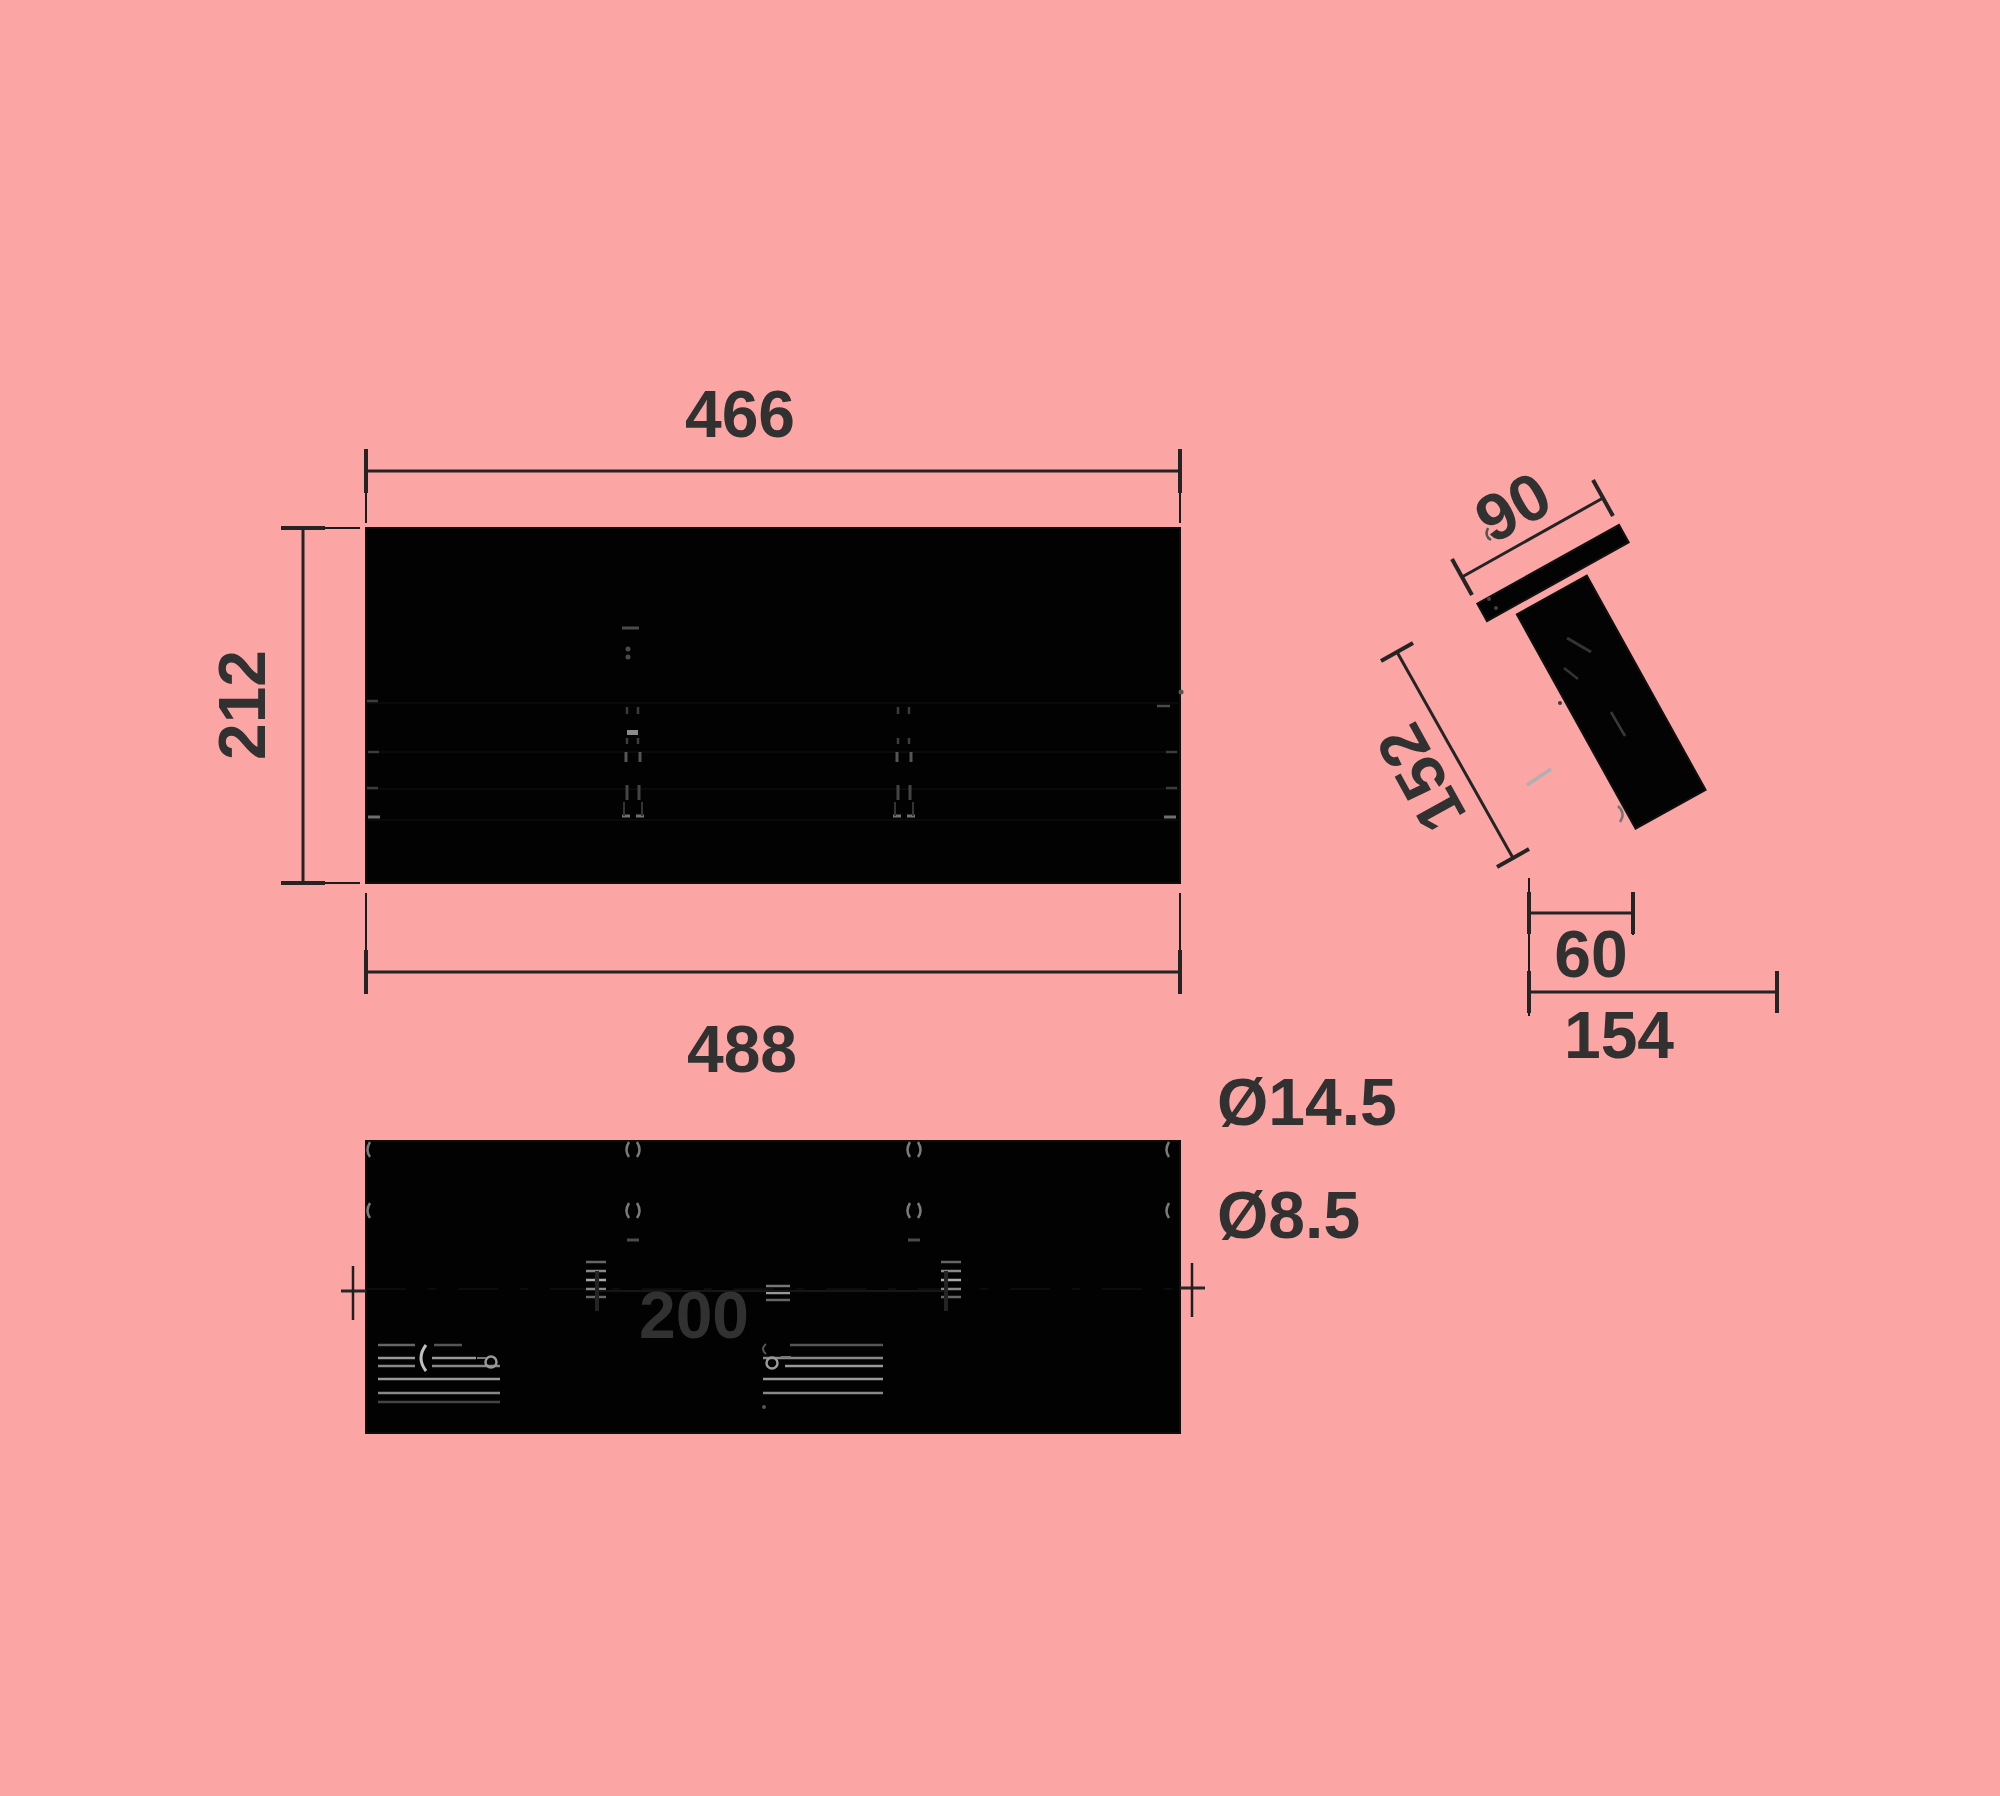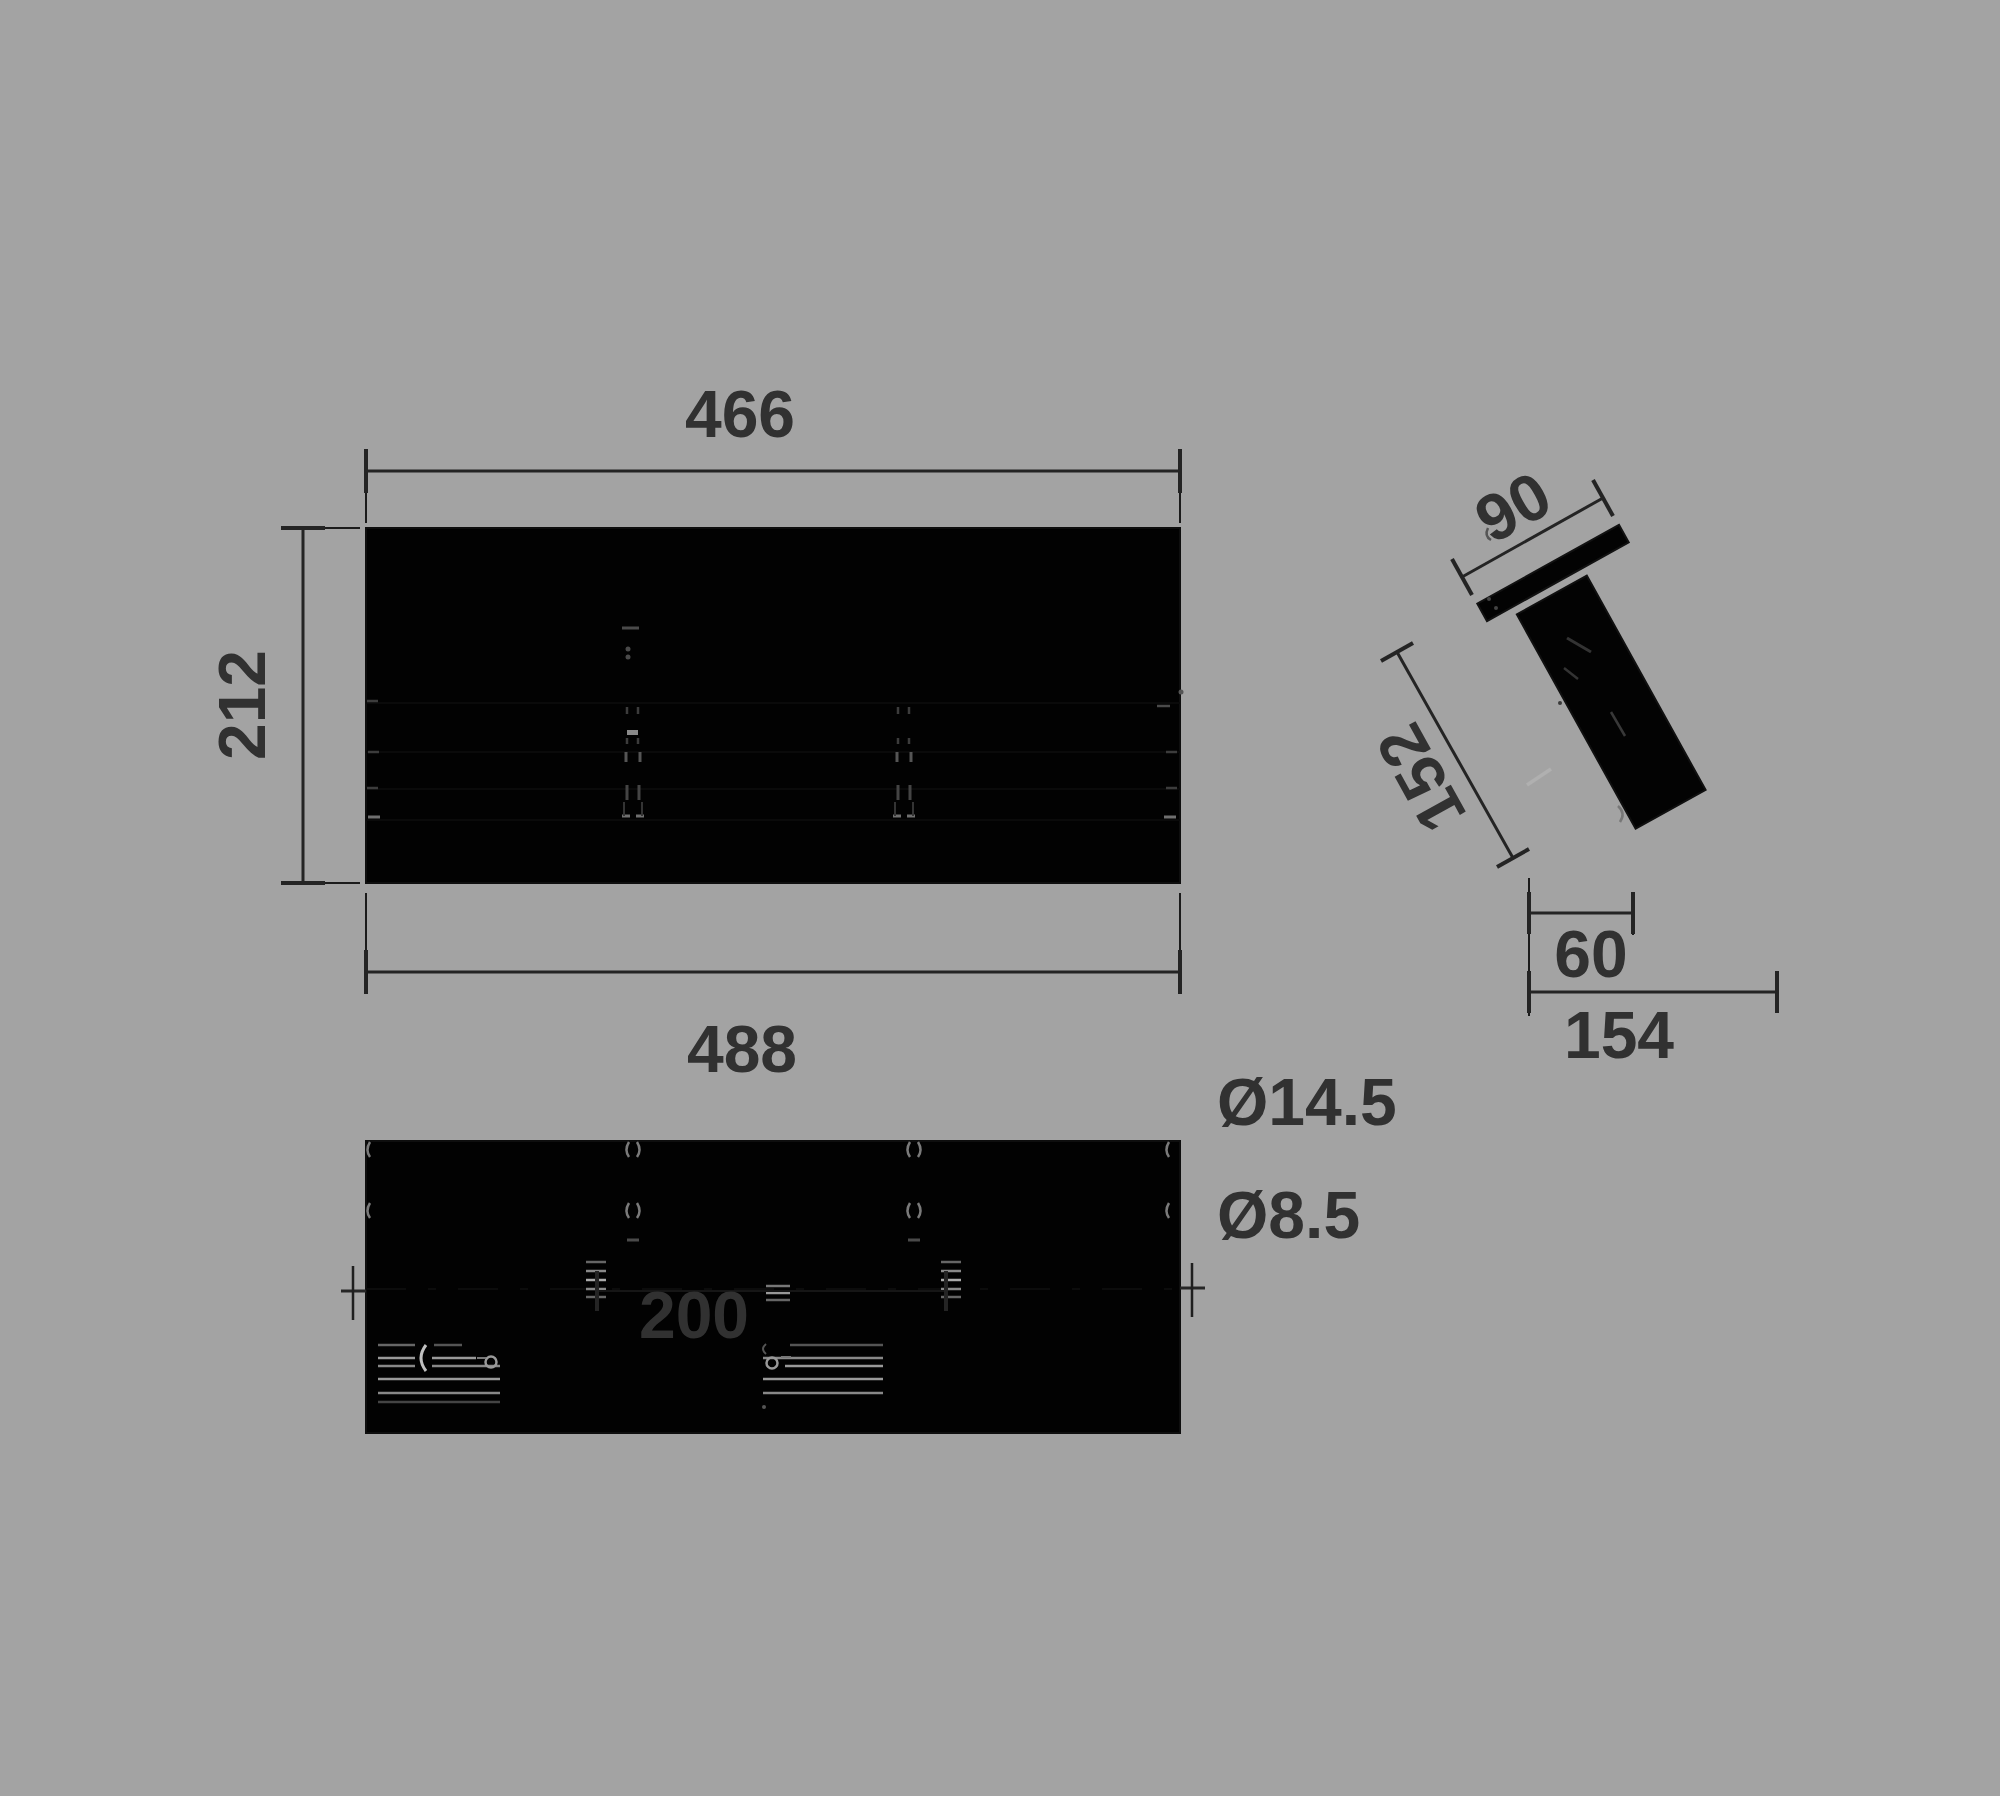--- a/index.html
+++ b/index.html
@@ -1,16 +1,16 @@
 <!DOCTYPE html>
 <html><head>
 <meta charset="utf-8">
 <style>
   html,body{margin:0;padding:0;background:#000;}
-  .stage{position:relative;width:2000px;height:1796px;background:#a3a3a3;overflow:hidden;}
+  .stage{position:relative;width:2000px;height:1796px;background:#fca5a5;overflow:hidden;}
   svg{display:block;}
   .dimtxt{font-family:"Liberation Sans", sans-serif;font-weight:bold;font-size:66px;fill:#313131;}
   .dimline{stroke:#242424;stroke-width:3;fill:none;}
   .dimtick{stroke:#242424;stroke-width:4;fill:none;}
   .extline{stroke:#1b1b1b;stroke-width:2;fill:none;}
   .ghost{stroke:#0e0e0e;stroke-width:2;fill:#020202;}
   .ghostline{stroke:#0a0a0a;stroke-width:2;fill:none;}
   .mark{stroke:#3c3c3c;stroke-width:2.5;fill:none;}
   .rail{stroke-width:2.5;fill:none;}
 </style>

